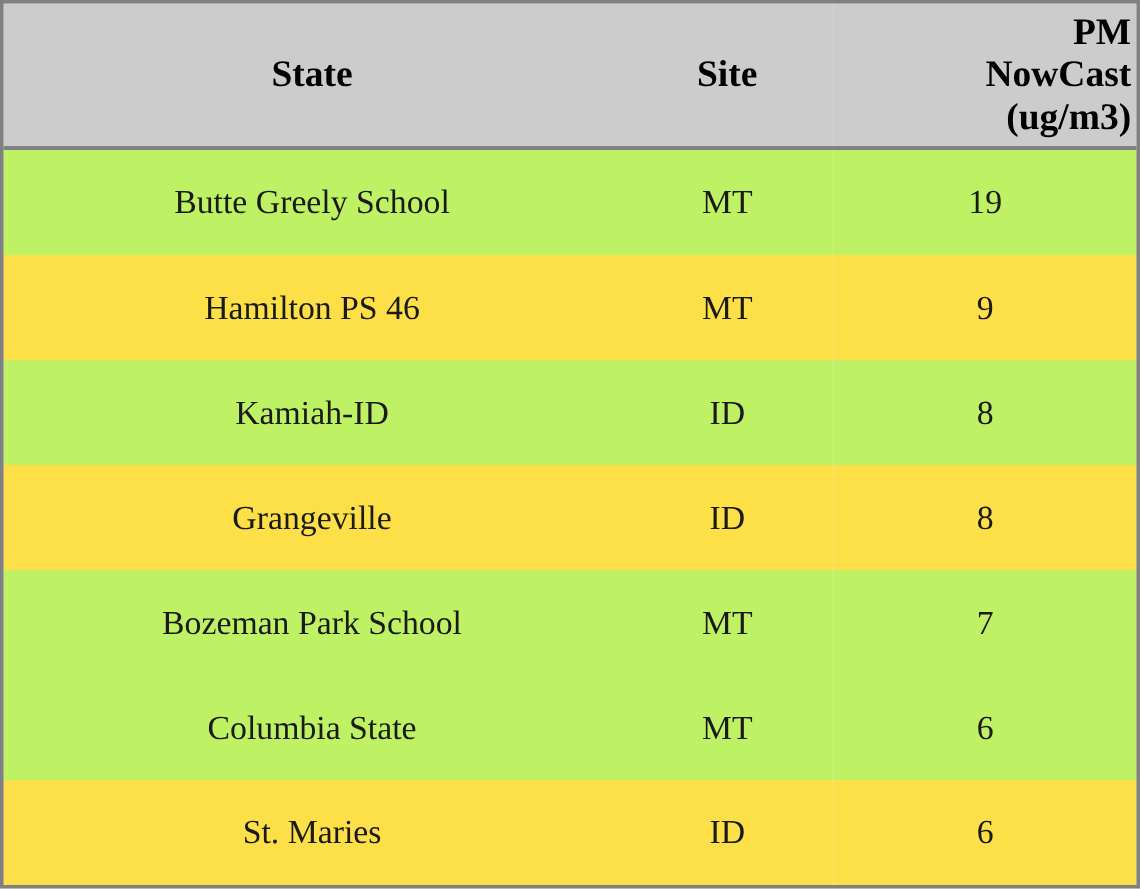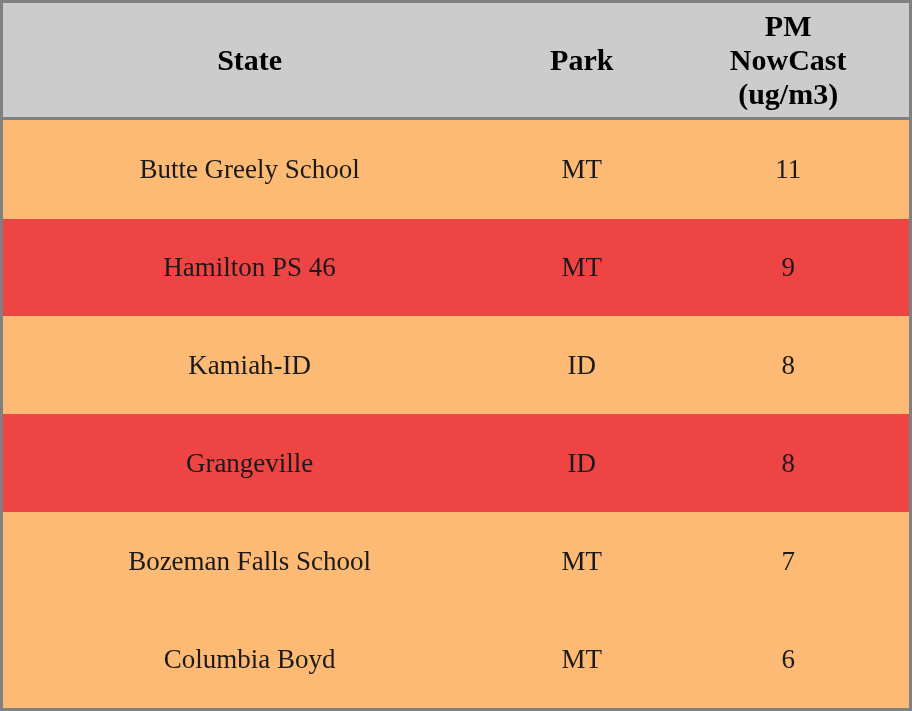--- a/index.html
+++ b/index.html
@@ -35,81 +35,86 @@
     font-weight: bold;
     font-size: 30px;
     color: #000000;
     text-align: center;
     vertical-align: middle;
     padding: 6px 4px;
     line-height: 1.13;
   }
   th.col-site { width: 55%; }
   th.col-state { width: 18.5%; }
-  th.col-pm { width: 26.5%; }
+  th.col-pm { width: 26.5%; text-align: right; }
   tbody td {
     font-family: "Liberation Serif", serif;
     font-size: 27px;
     color: #1a1a1a;
     text-align: center;
     vertical-align: middle;
     padding: 0;
     height: 58px;
     border: none;
   }
   tbody tr.row-odd {
-    background: #fdba74;
+    background: #bef264;
   }
   tbody tr.row-even {
-    background: #ef4444;
+    background: #fde047;
   }
   .hdr-line { display: block; }
 </style>
 </head>
 <body>
 
 <div class="table-frame">
   <table class="data-table">
     <thead>
       <tr class="header-row">
         <th class="col-site">State</th>
-        <th class="col-state">Park</th>
+        <th class="col-state">Site</th>
         <th class="col-pm">
           <span class="hdr-line">PM</span>
           <span class="hdr-line">NowCast</span>
           <span class="hdr-line">(ug/m3)</span>
         </th>
       </tr>
     </thead>
     <tbody>
       <tr class="row-odd">
         <td>Butte Greely School</td>
         <td>MT</td>
-        <td>11</td>
+        <td>19</td>
       </tr>
       <tr class="row-even">
         <td>Hamilton PS 46</td>
         <td>MT</td>
         <td>9</td>
       </tr>
       <tr class="row-odd">
         <td>Kamiah-ID</td>
         <td>ID</td>
         <td>8</td>
       </tr>
       <tr class="row-even">
         <td>Grangeville</td>
         <td>ID</td>
         <td>8</td>
       </tr>
       <tr class="row-odd">
-        <td>Bozeman Falls School</td>
+        <td>Bozeman Park School</td>
         <td>MT</td>
         <td>7</td>
       </tr>
       <tr class="row-odd">
-        <td>Columbia Boyd</td>
+        <td>Columbia State</td>
         <td>MT</td>
+        <td>6</td>
+      </tr>
+      <tr class="row-even">
+        <td>St. Maries</td>
+        <td>ID</td>
         <td>6</td>
       </tr>
     </tbody>
   </table>
 </div>
 
 </body></html>

